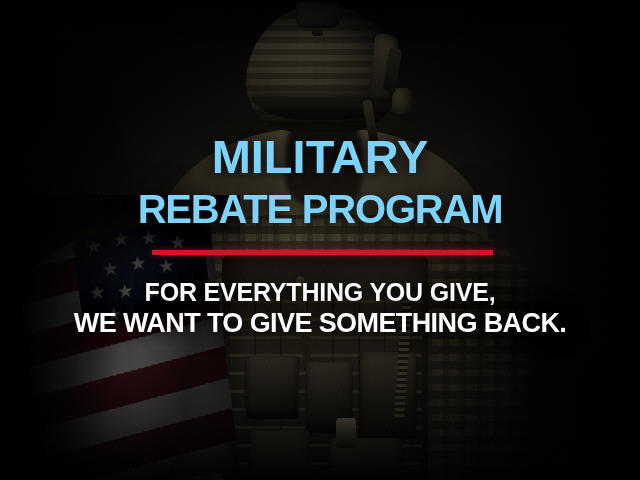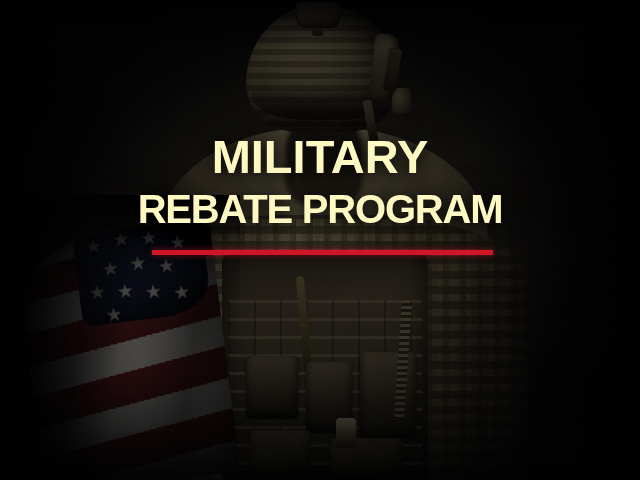--- a/index.html
+++ b/index.html
@@ -412,21 +412,21 @@
     inset: 0;
     z-index: 60;
     text-align: center;
   }
 
   .headline {
     position: absolute;
     left: 0;
     right: 0;
     top: 131px;
-    color: #fef9c3;
+    color: #7dd3fc;
     font-weight: 700;
     font-size: 49px;
     line-height: 52px;
     letter-spacing: -0.5px;
     text-transform: uppercase;
     text-shadow: 0 2px 14px rgba(0,0,0,0.85), 0 0 30px rgba(0,0,0,0.6);
   }
   .headline .line1 { display: block; font-size: 47px; letter-spacing: 0px; }
   .headline .line2 { display: block; font-size: 40px; letter-spacing: -1.2px; }
 
@@ -517,15 +517,19 @@
 
   <div class="overlay">
 
     <div class="headline">
       <span class="line1">MILITARY</span>
       <span class="line2">REBATE PROGRAM</span>
     </div>
 
     <div class="divider"></div>
 
+    <div class="subhead">
+      <span class="sline1">FOR EVERYTHING YOU GIVE,</span>
+      <span class="sline2">WE WANT TO GIVE SOMETHING BACK.</span>
+    </div>
 
   </div>
 </div>
 
 </body></html>

